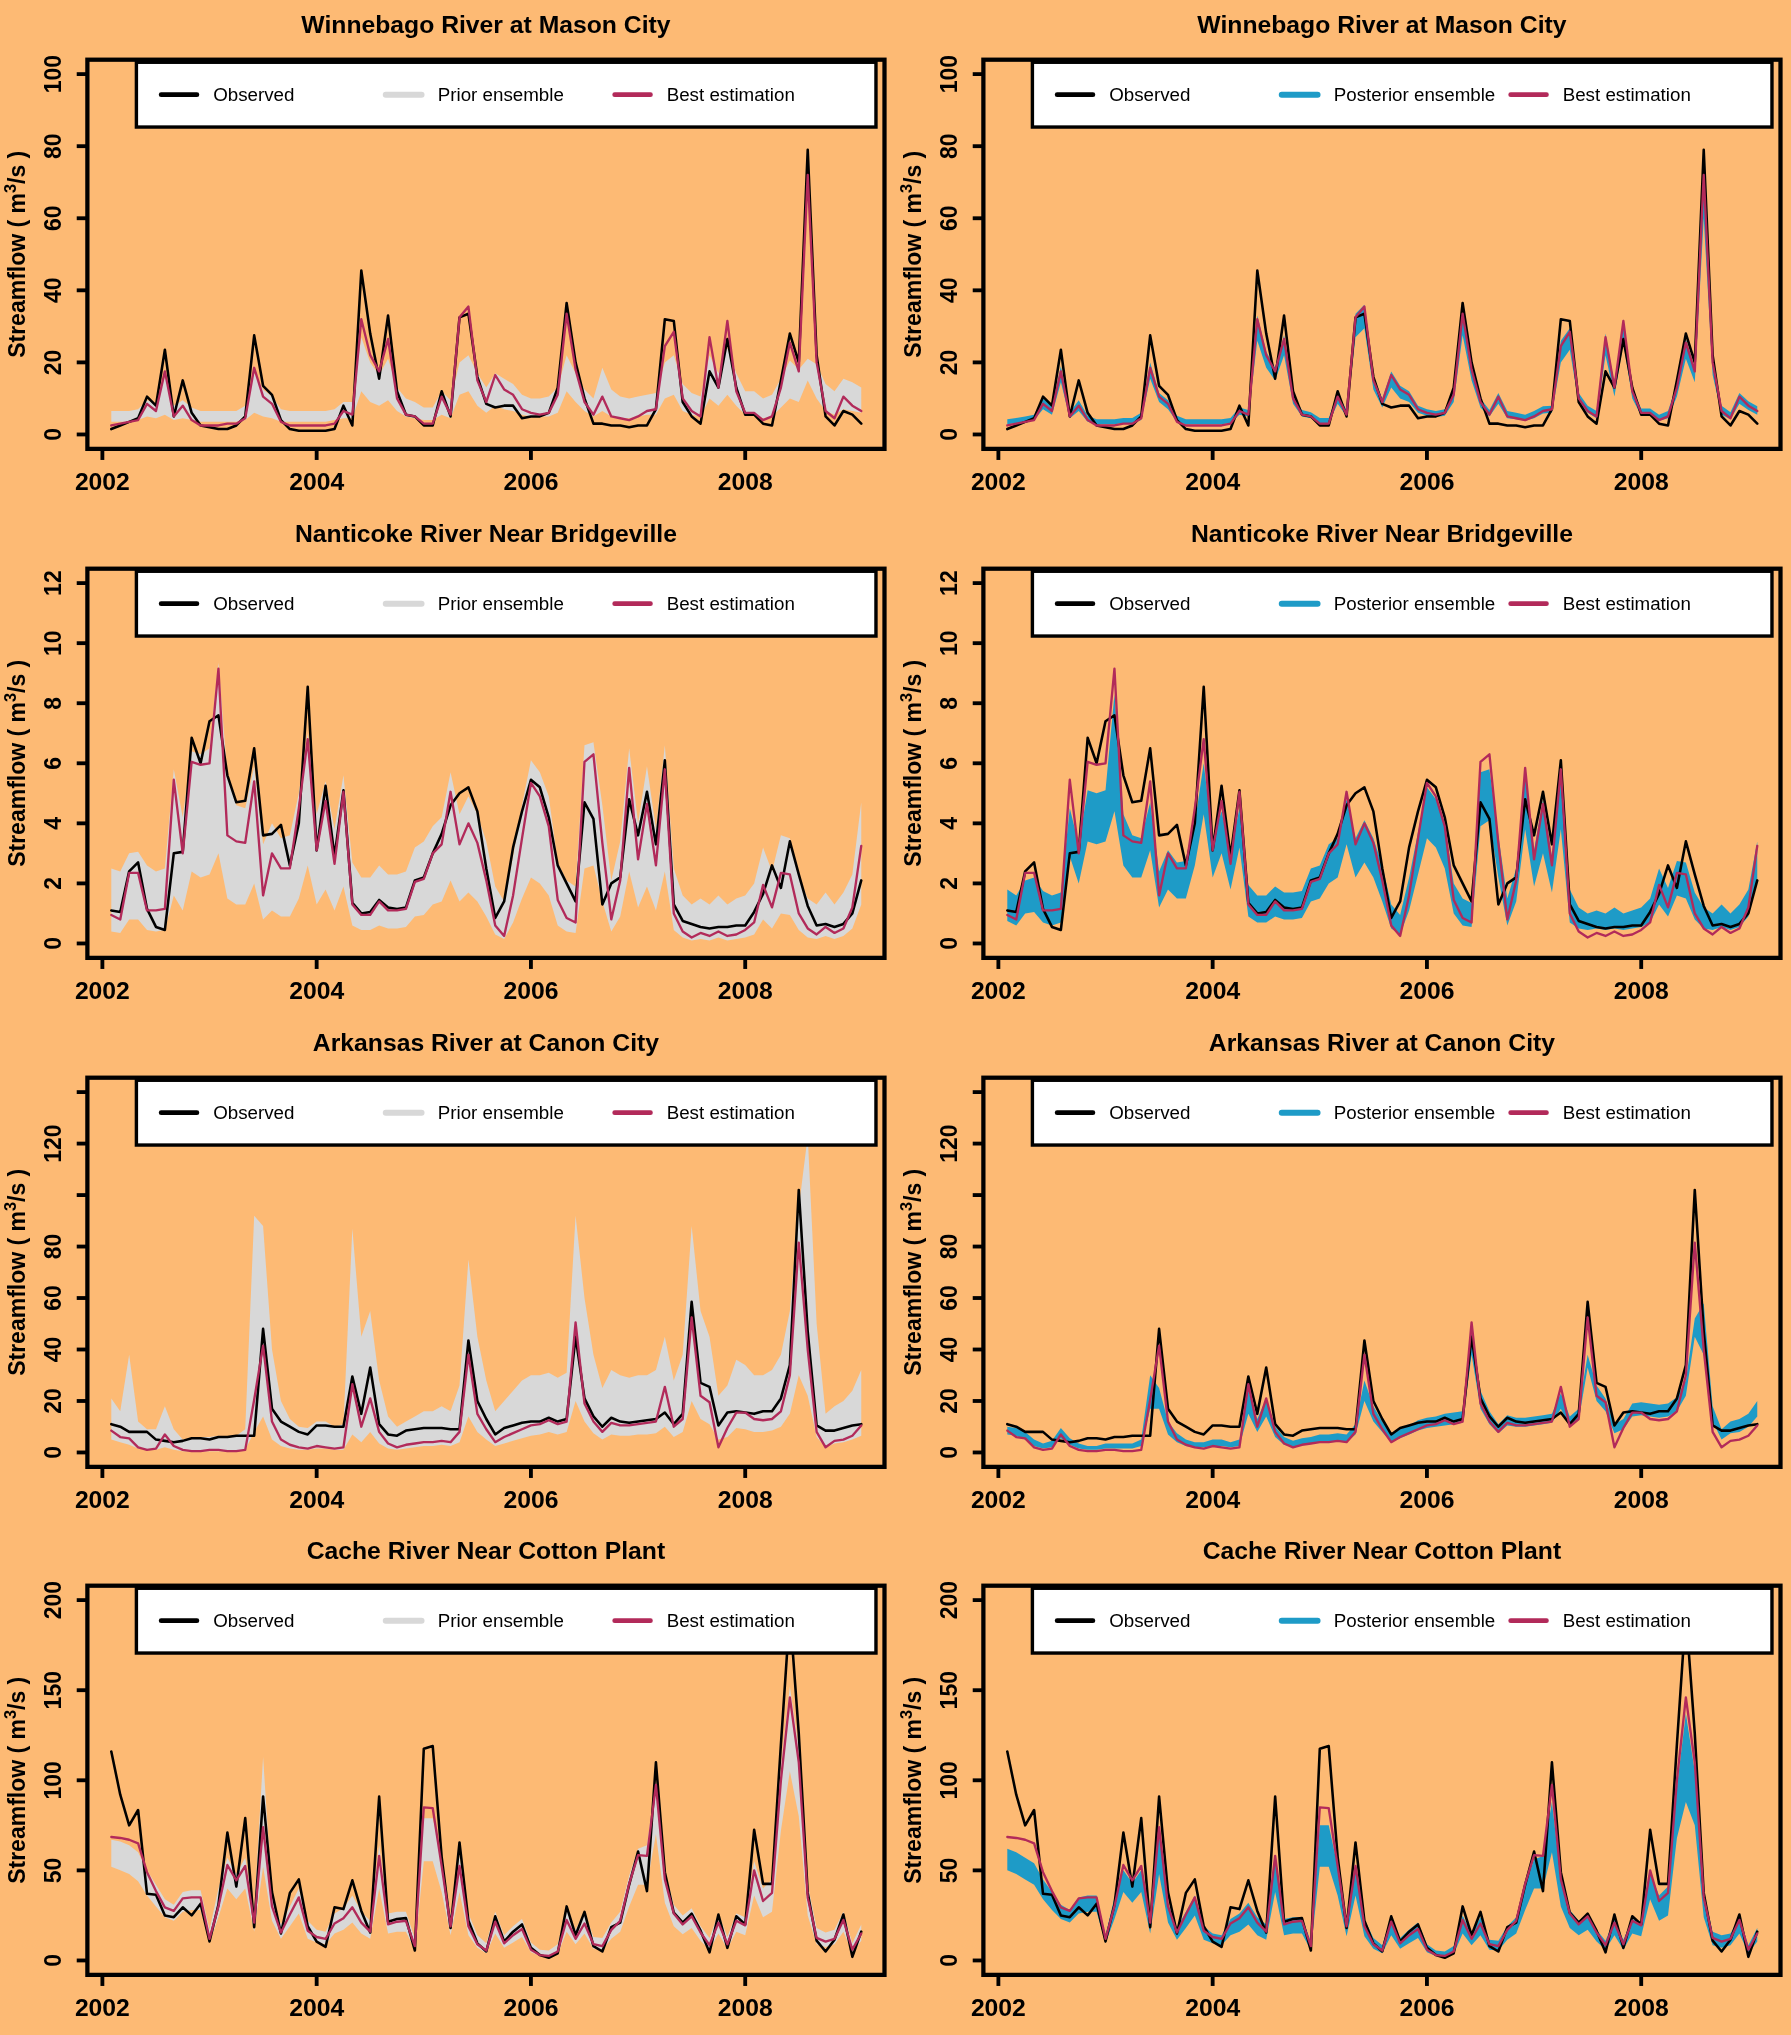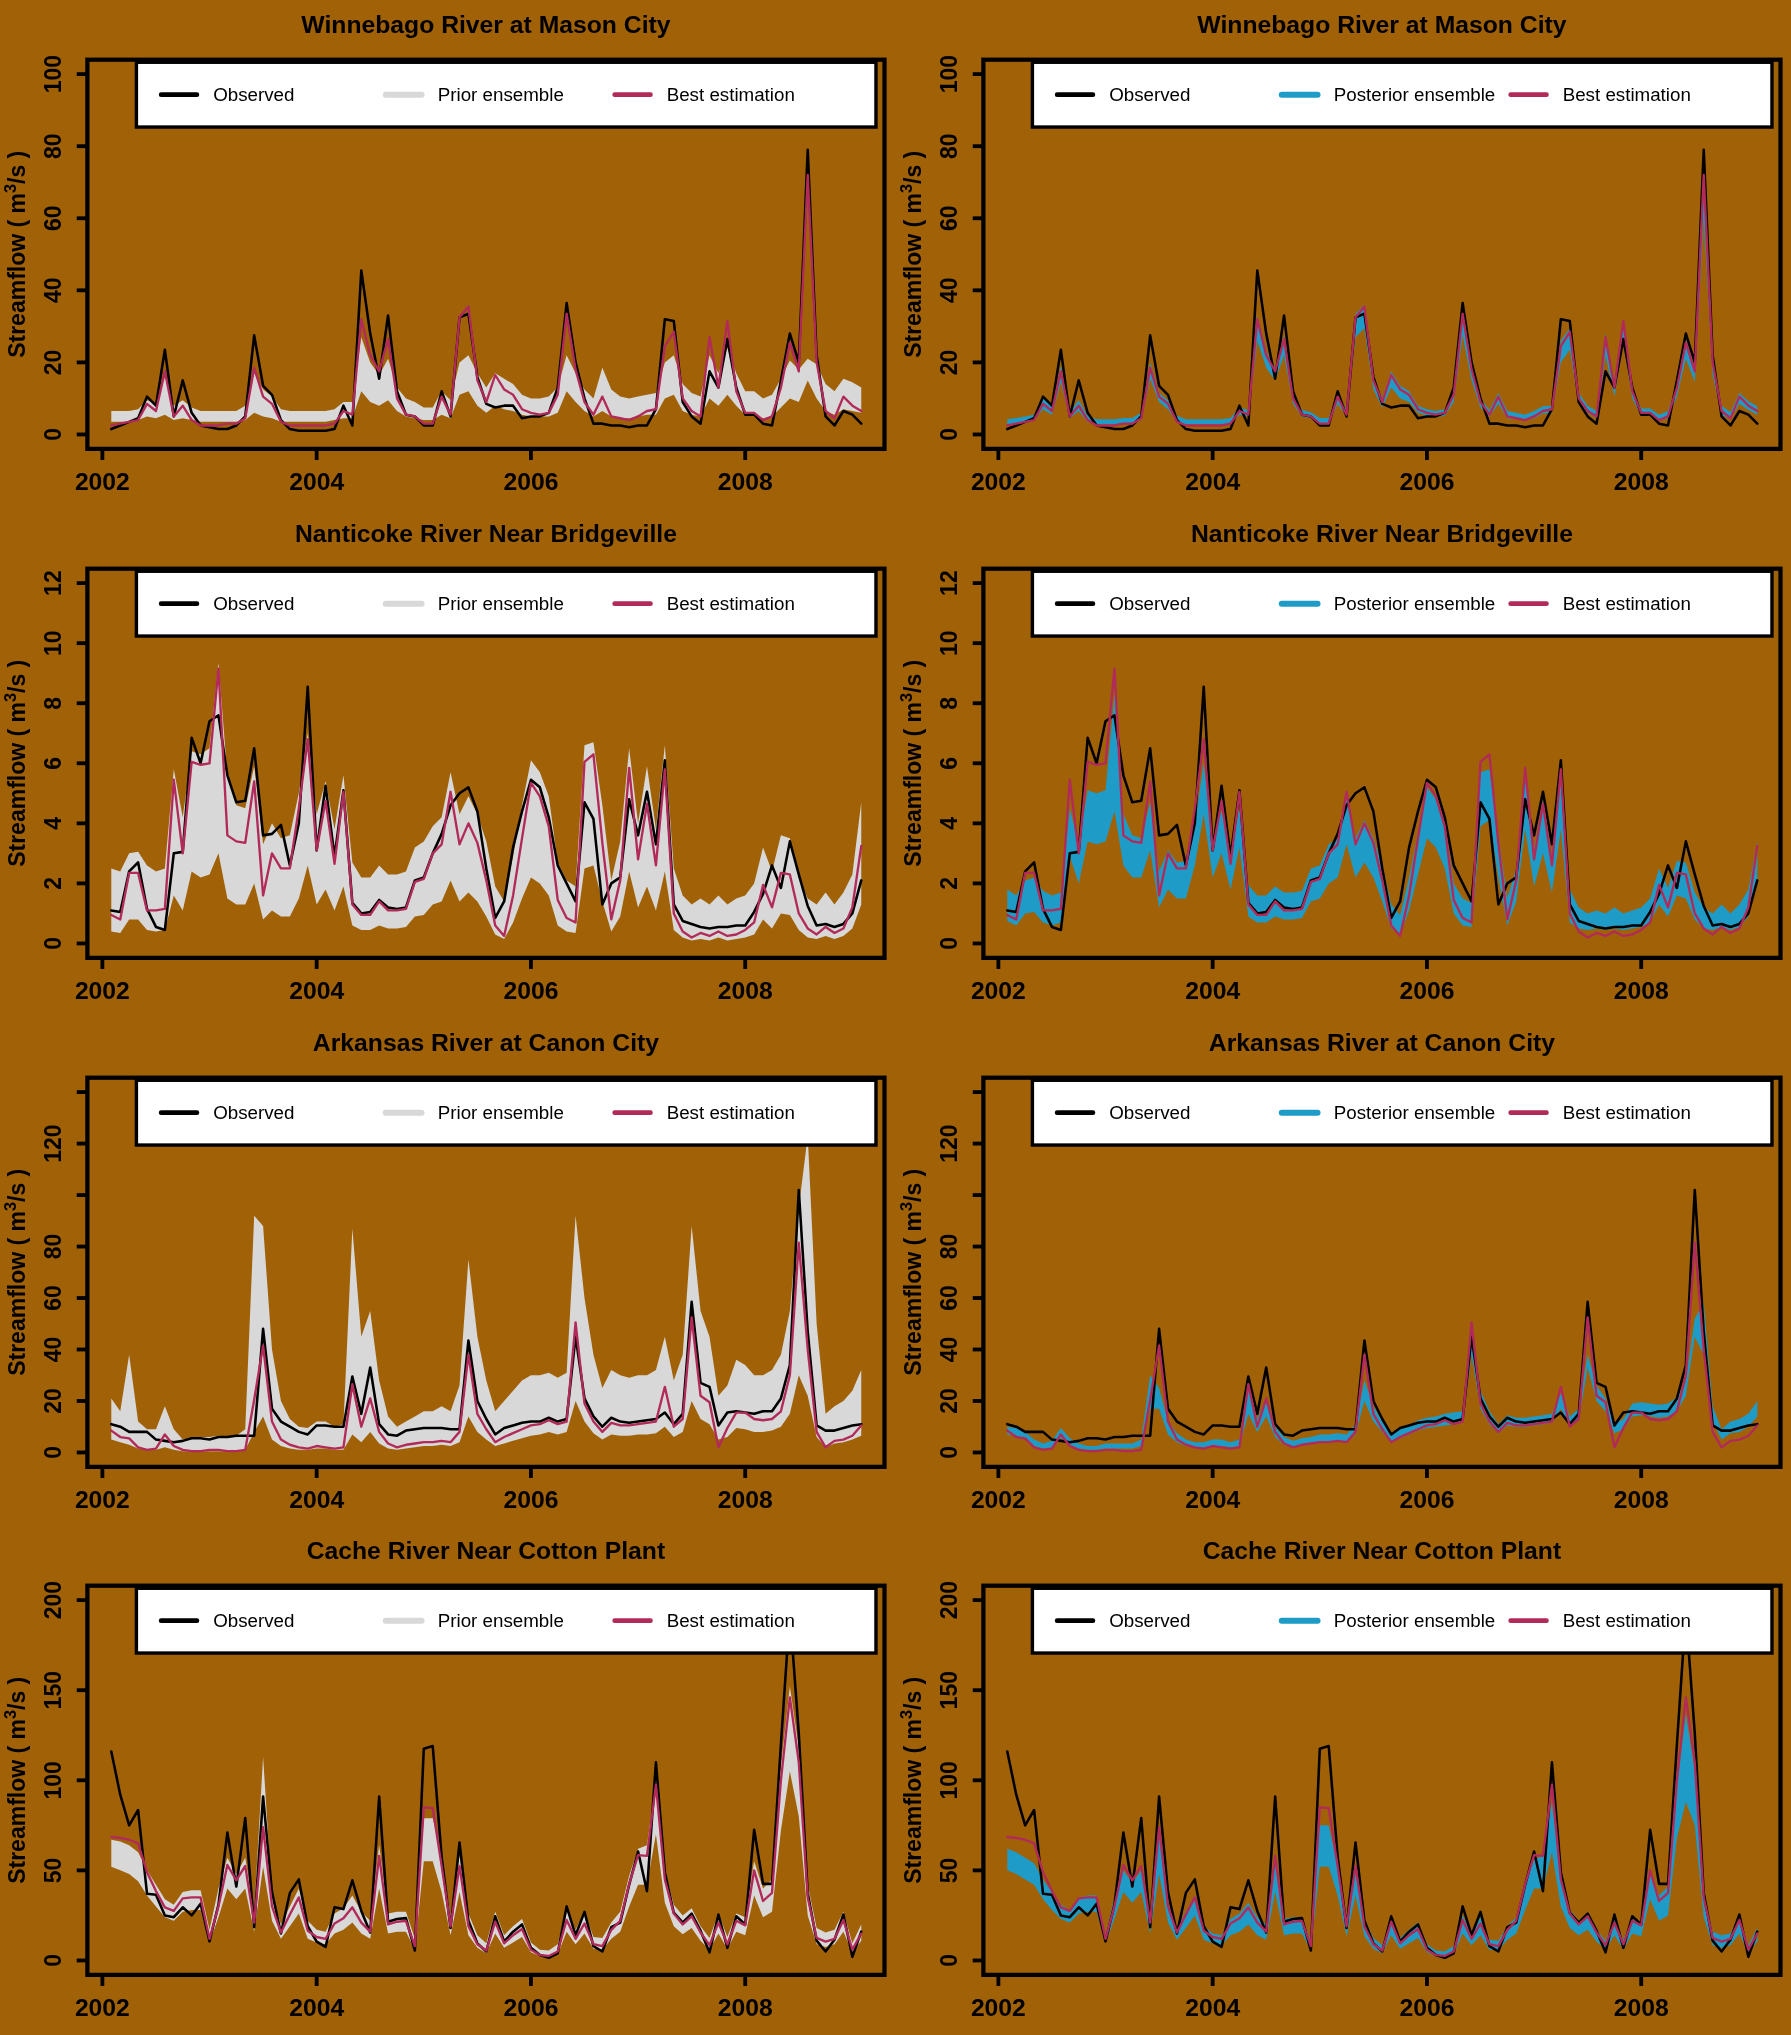--- a/index.html
+++ b/index.html
@@ -1,17 +1,17 @@
 <!DOCTYPE html>
 <html style="font-size:6.8px"><head>
 <meta charset="utf-8">
 <style>
   html,body{margin:0;padding:0;background:#ffffff;}
   body{width:1792px;height:2035px;overflow:hidden;font-family:"Liberation Sans",sans-serif;}
-  #figure-grid{position:relative;width:1792px;height:2035px;background:#a16207;text-align:right;}
+  #figure-grid{position:relative;width:1792px;height:2035px;background:#fdba74;text-align:right;}
   .panel{position:absolute;width:896px;height:509px;}
   .panel svg{display:block;width:100%;height:100%;}
   text{font-family:"Liberation Sans",sans-serif;}
 </style>
 </head>
 <body>
 
 <div id="figure-grid">
     <div class="panel" style="left: 0px; top: 0px;">
       <svg viewBox="0 0 2102 1194">

